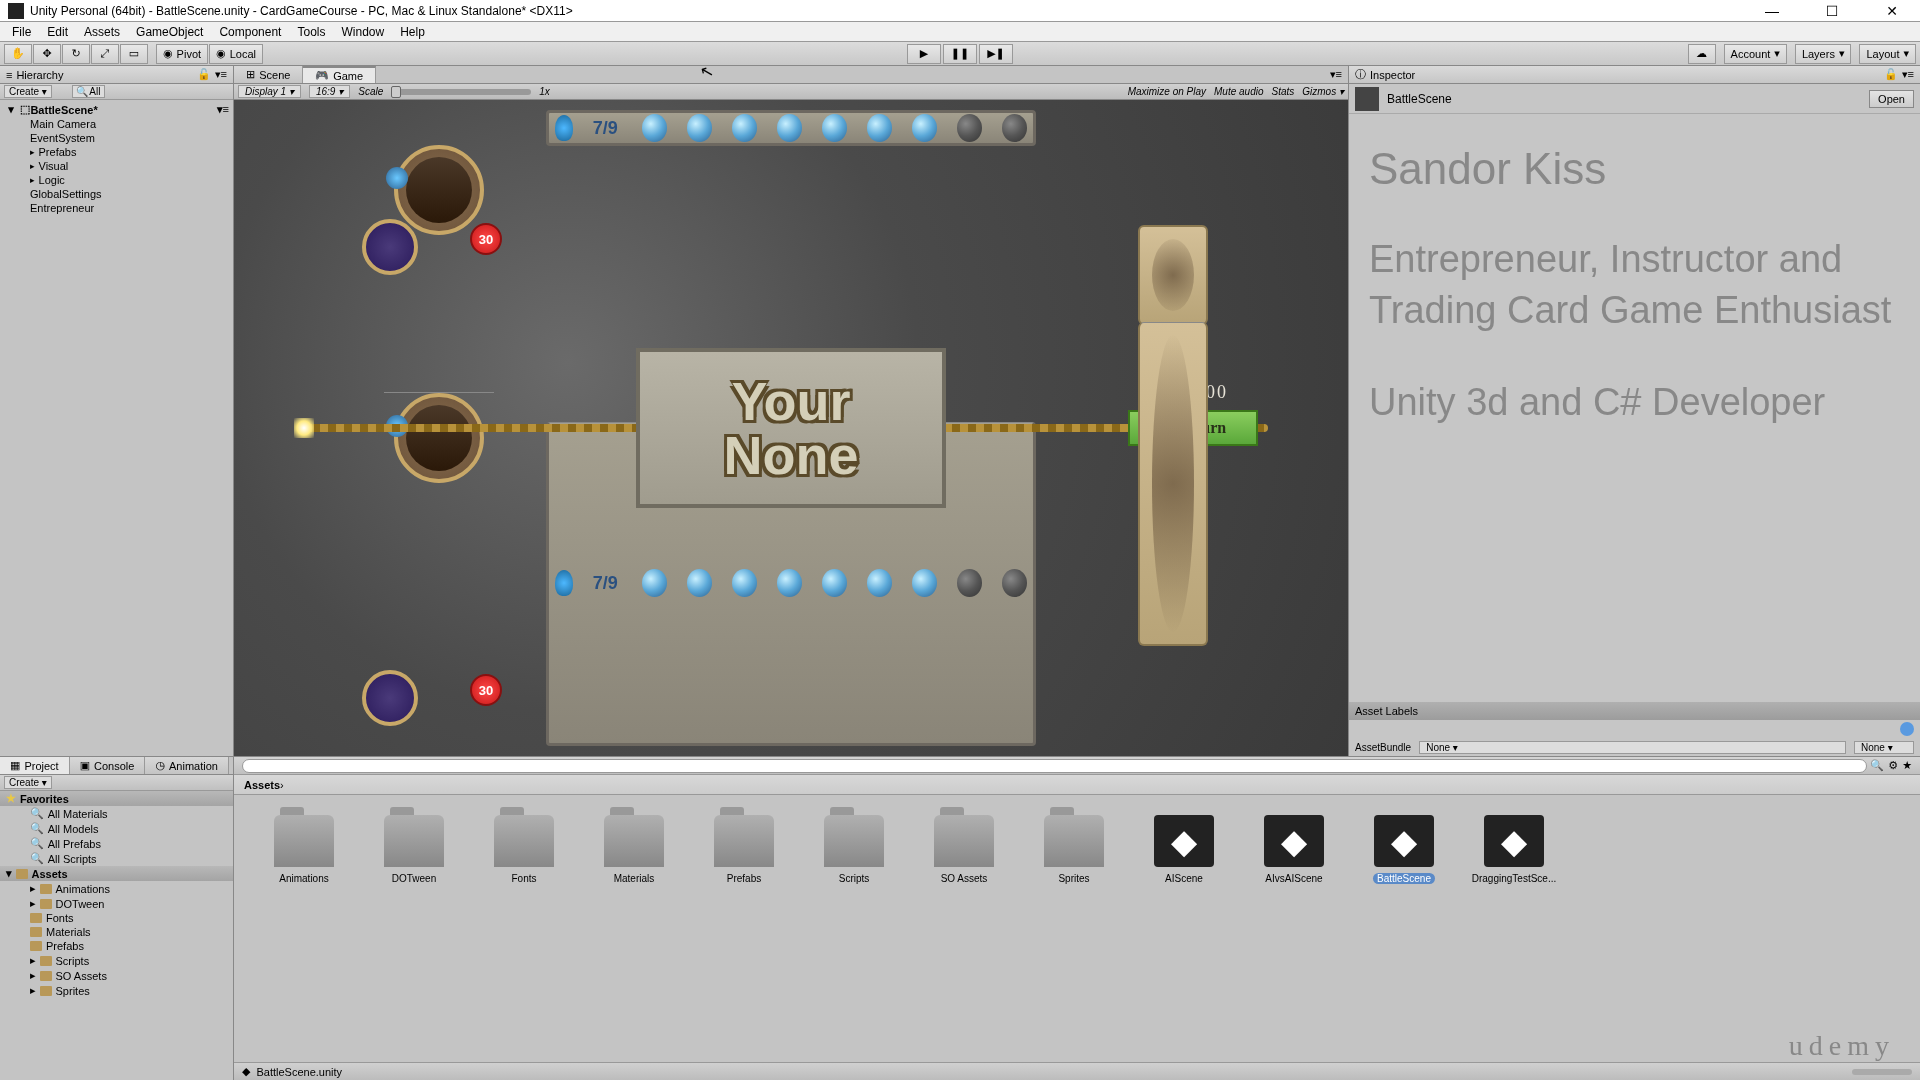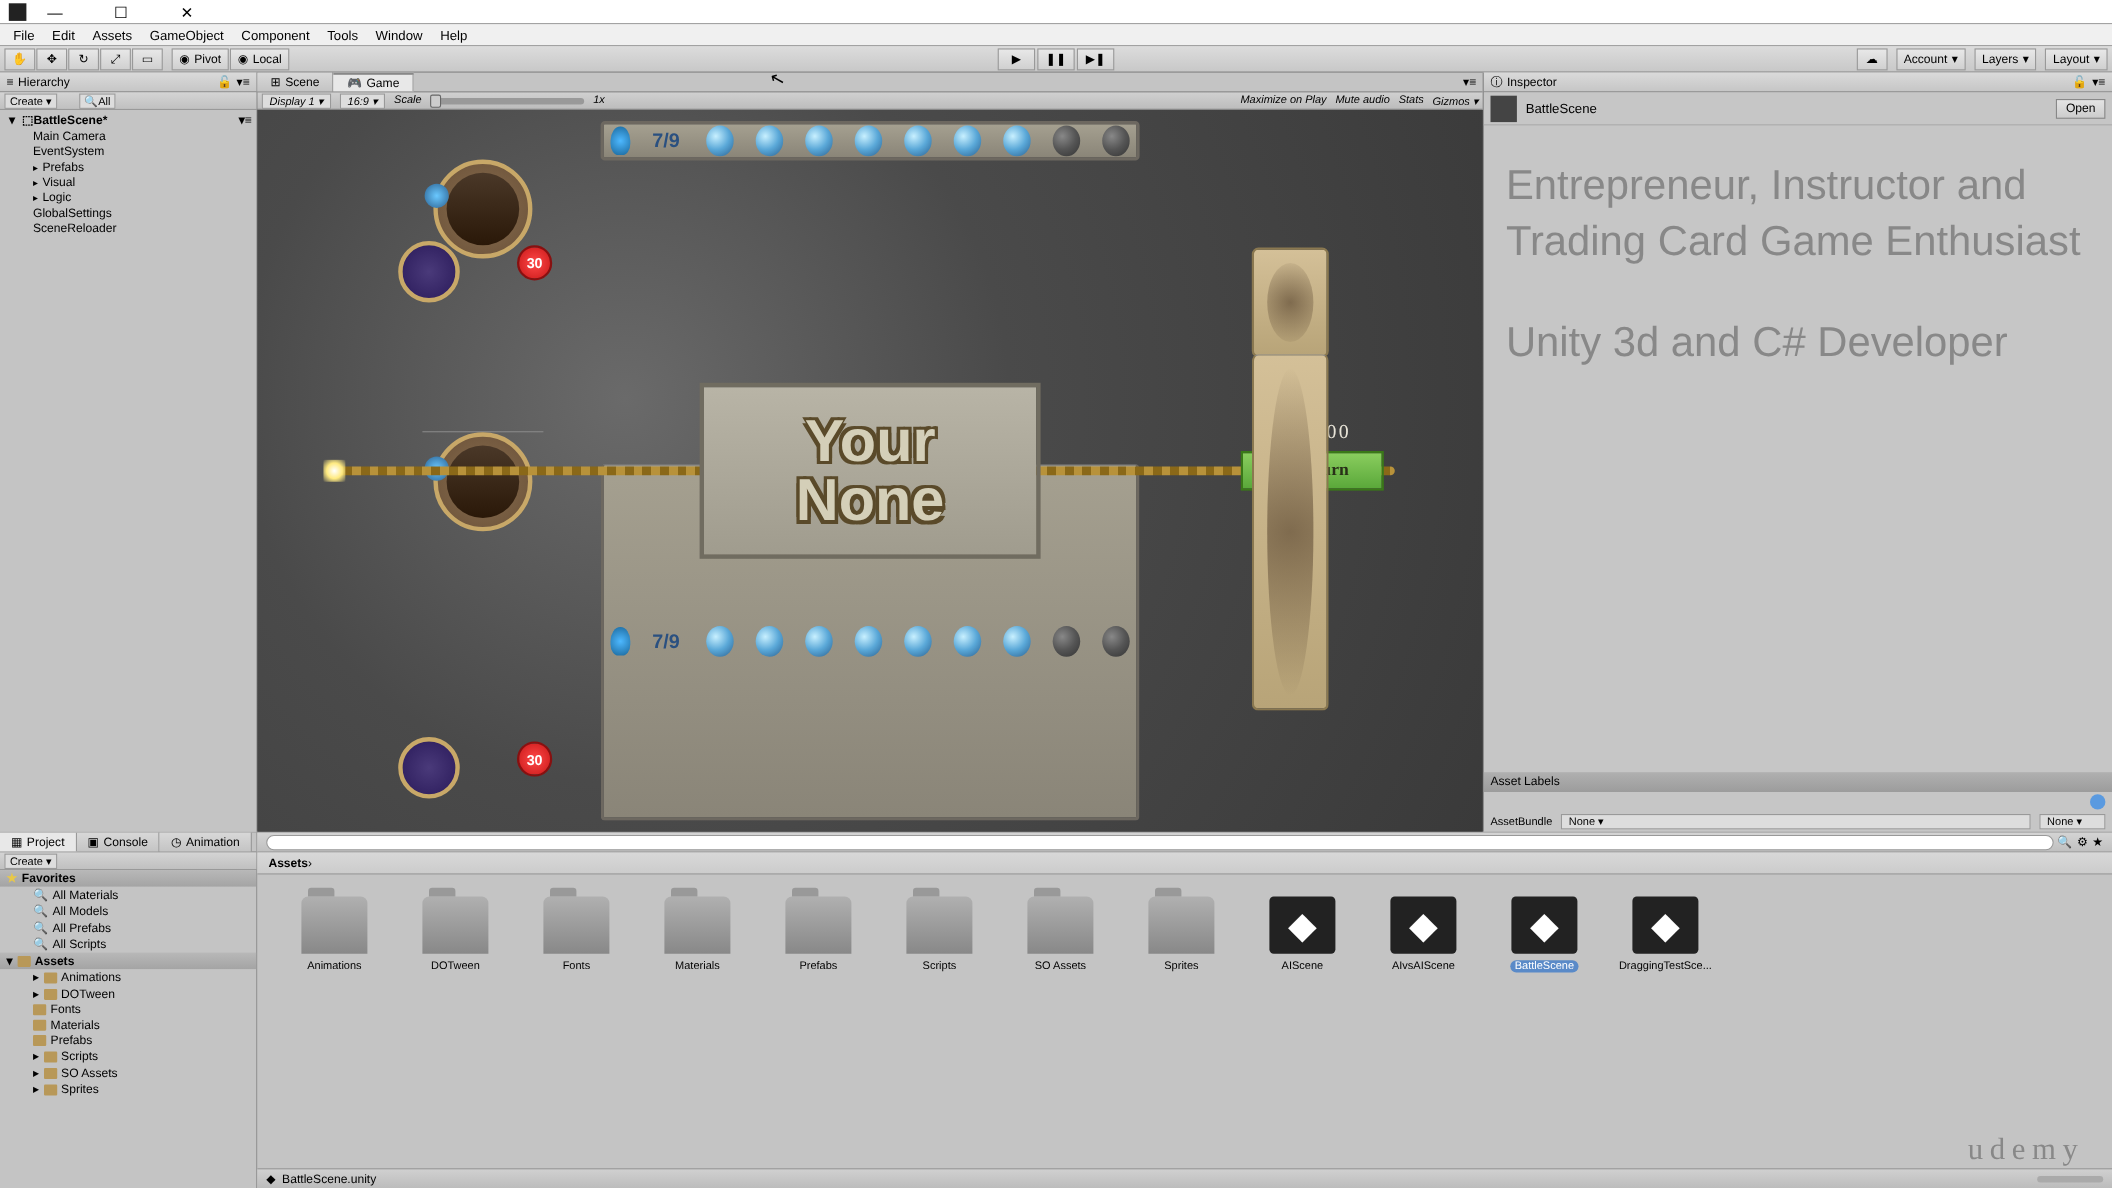--- a/index.html
+++ b/index.html
@@ -124,20 +124,21 @@
 .assets-footer .slider { margin-left: auto; width: 60px; height: 6px; background: #aaa; border-radius: 3px; }
 
 .watermark { position: fixed; right: 25px; bottom: 18px; font-family: Georgia, serif; font-size: 28px; color: #888; letter-spacing: 6px; }
 .cursor { position: absolute; left: 700px; top: 62px; pointer-events: none; font-size: 16px; color: #000; transform: rotate(-15deg); }
 </style>
 </head>
 <body>
 
 <div class="title-bar">
   <div class="unity-logo"></div>
+  <div class="title">Unity Personal (64bit) - BattleScene.unity - CardGameCourse - PC, Mac &amp; Linux Standalone* &lt;DX11&gt;</div>
   <div class="win-controls">
     <div class="win-btn">—</div>
     <div class="win-btn">☐</div>
     <div class="win-btn">✕</div>
   </div>
 </div>
 
 <div class="menu-bar">
   <div class="menu-item">File</div>
   <div class="menu-item">Edit</div>
@@ -186,21 +187,21 @@
       <span class="sub-btn">🔍<span>All</span></span>
     </div>
     <div class="tree">
       <div class="tree-item root"><span class="arrow">▾</span>⬚ <span>BattleScene*</span><span style="margin-left:auto">▾≡</span></div>
       <div class="tree-item indent1">Main Camera</div>
       <div class="tree-item indent1">EventSystem</div>
       <div class="tree-item indent1 haschild">Prefabs</div>
       <div class="tree-item indent1 haschild">Visual</div>
       <div class="tree-item indent1 haschild">Logic</div>
       <div class="tree-item indent1">GlobalSettings</div>
-      <div class="tree-item indent1">SceneReloader</div>
+      <div class="tree-item indent1">Entrepreneur</div>
     </div>
   </div>
 
   <div class="center">
     <div class="center-tabs">
       <div class="center-tab">⊞ <span>Scene</span></div>
       <div class="center-tab active">🎮 <span>Game</span></div>
       <div style="margin-left:auto;padding:0 6px;display:flex;align-items:center">▾≡</div>
     </div>
     <div class="center-subbar">
@@ -279,20 +280,21 @@
     <div class="panel-tab">
       <span class="tab-label">ⓘ <span>Inspector</span></span>
       <span class="right"><span>🔓</span> ▾≡</span>
     </div>
     <div class="inspector-head">
       <div class="cube"></div>
       <div class="name">BattleScene</div>
       <div class="open-btn">Open</div>
     </div>
     <div class="inspector-body">
+      <div class="insp-name">Sandor Kiss</div>
       <div class="insp-desc">Entrepreneur, Instructor and Trading Card Game Enthusiast</div>
       <div class="insp-desc">Unity 3d and C# Developer</div>
     </div>
     <div class="asset-labels-head">Asset Labels</div>
     <div style="height:18px;display:flex;justify-content:flex-end;padding:0 6px;align-items:center">
         <span style="width:14px;height:14px;background:#5a9ae0;border-radius:50%"></span>
       </div>
     <div class="asset-bundle">
       <span>AssetBundle</span>
       <span class="field"><span>None</span> ▾</span>

